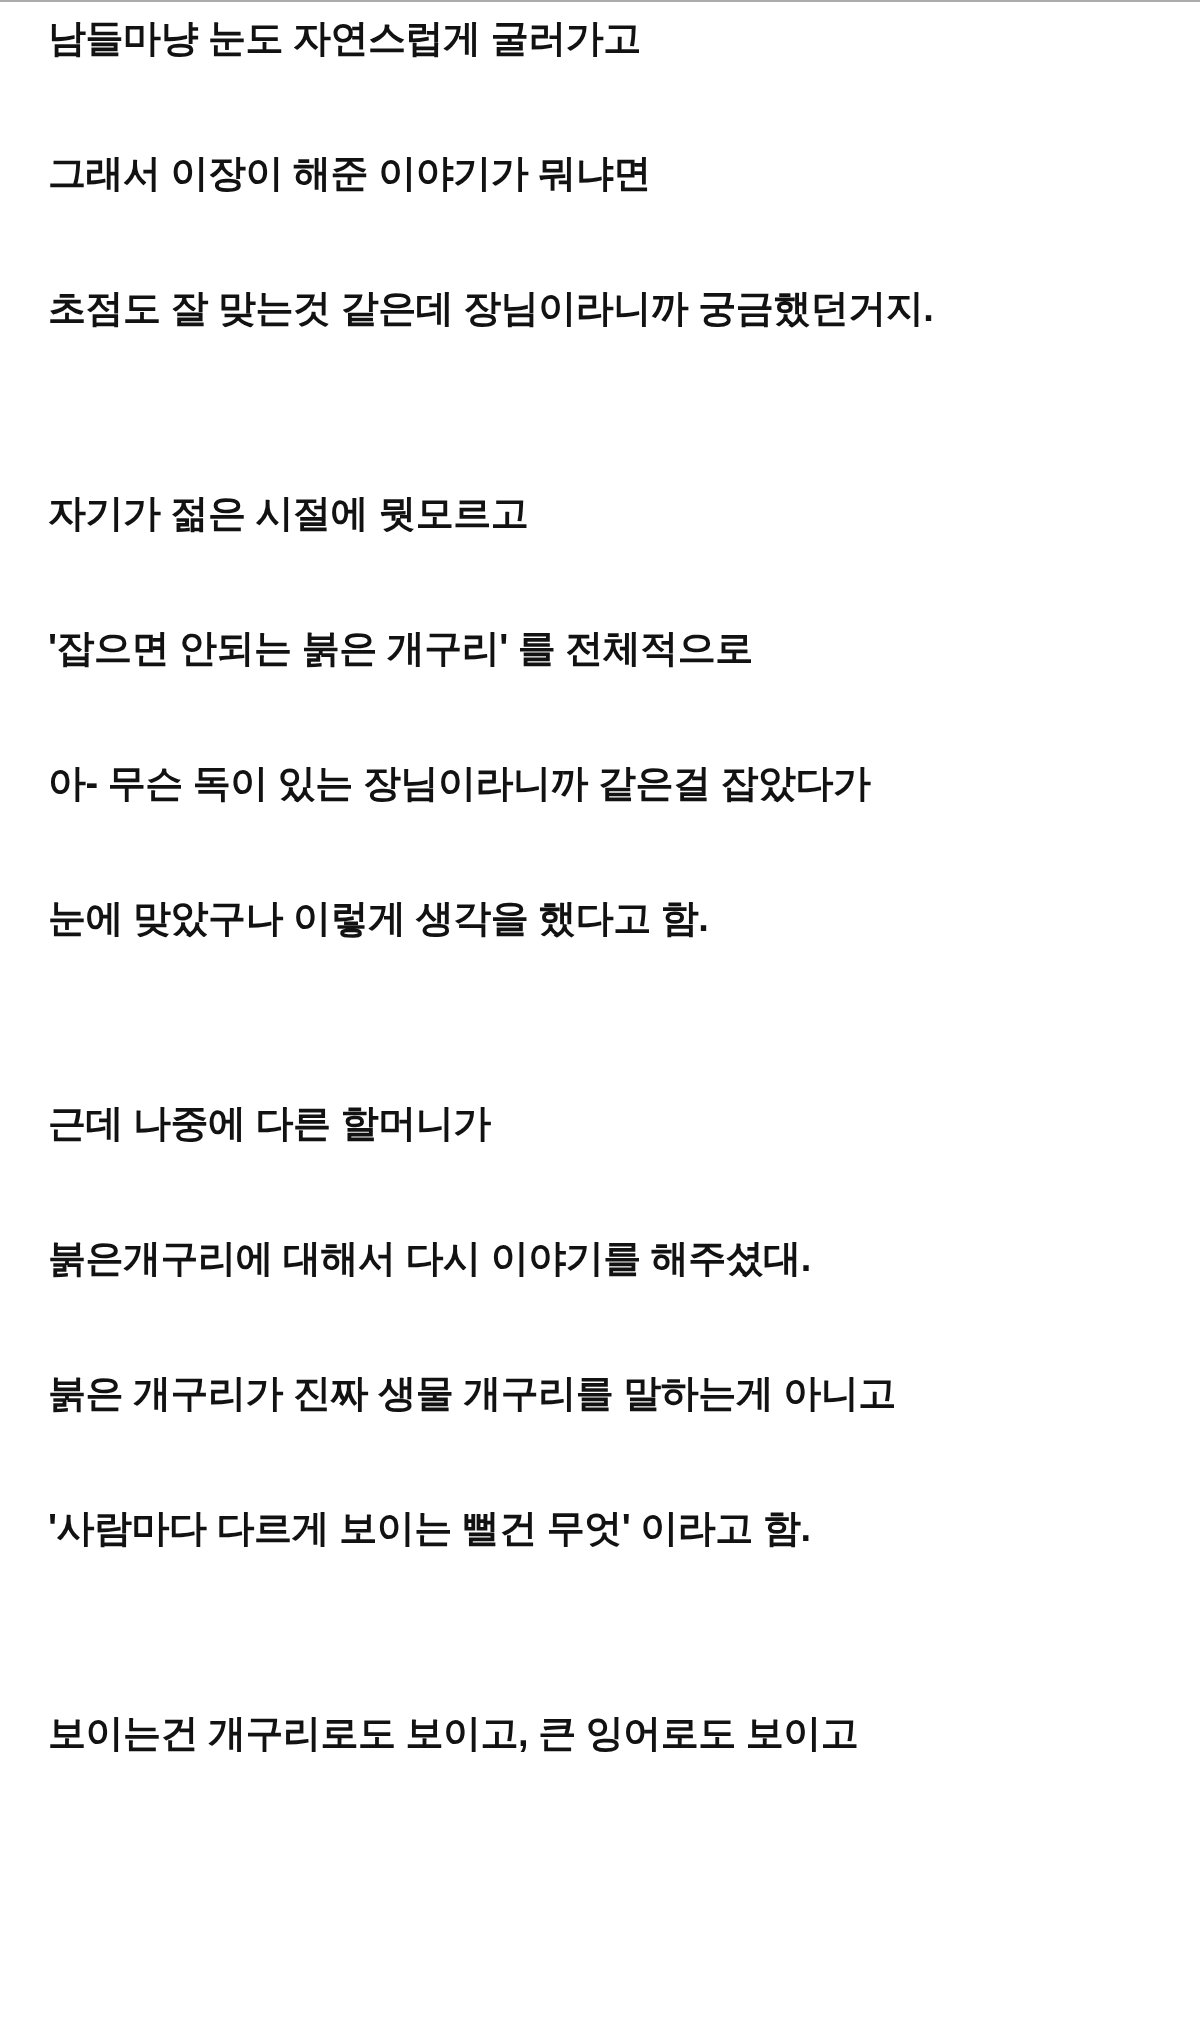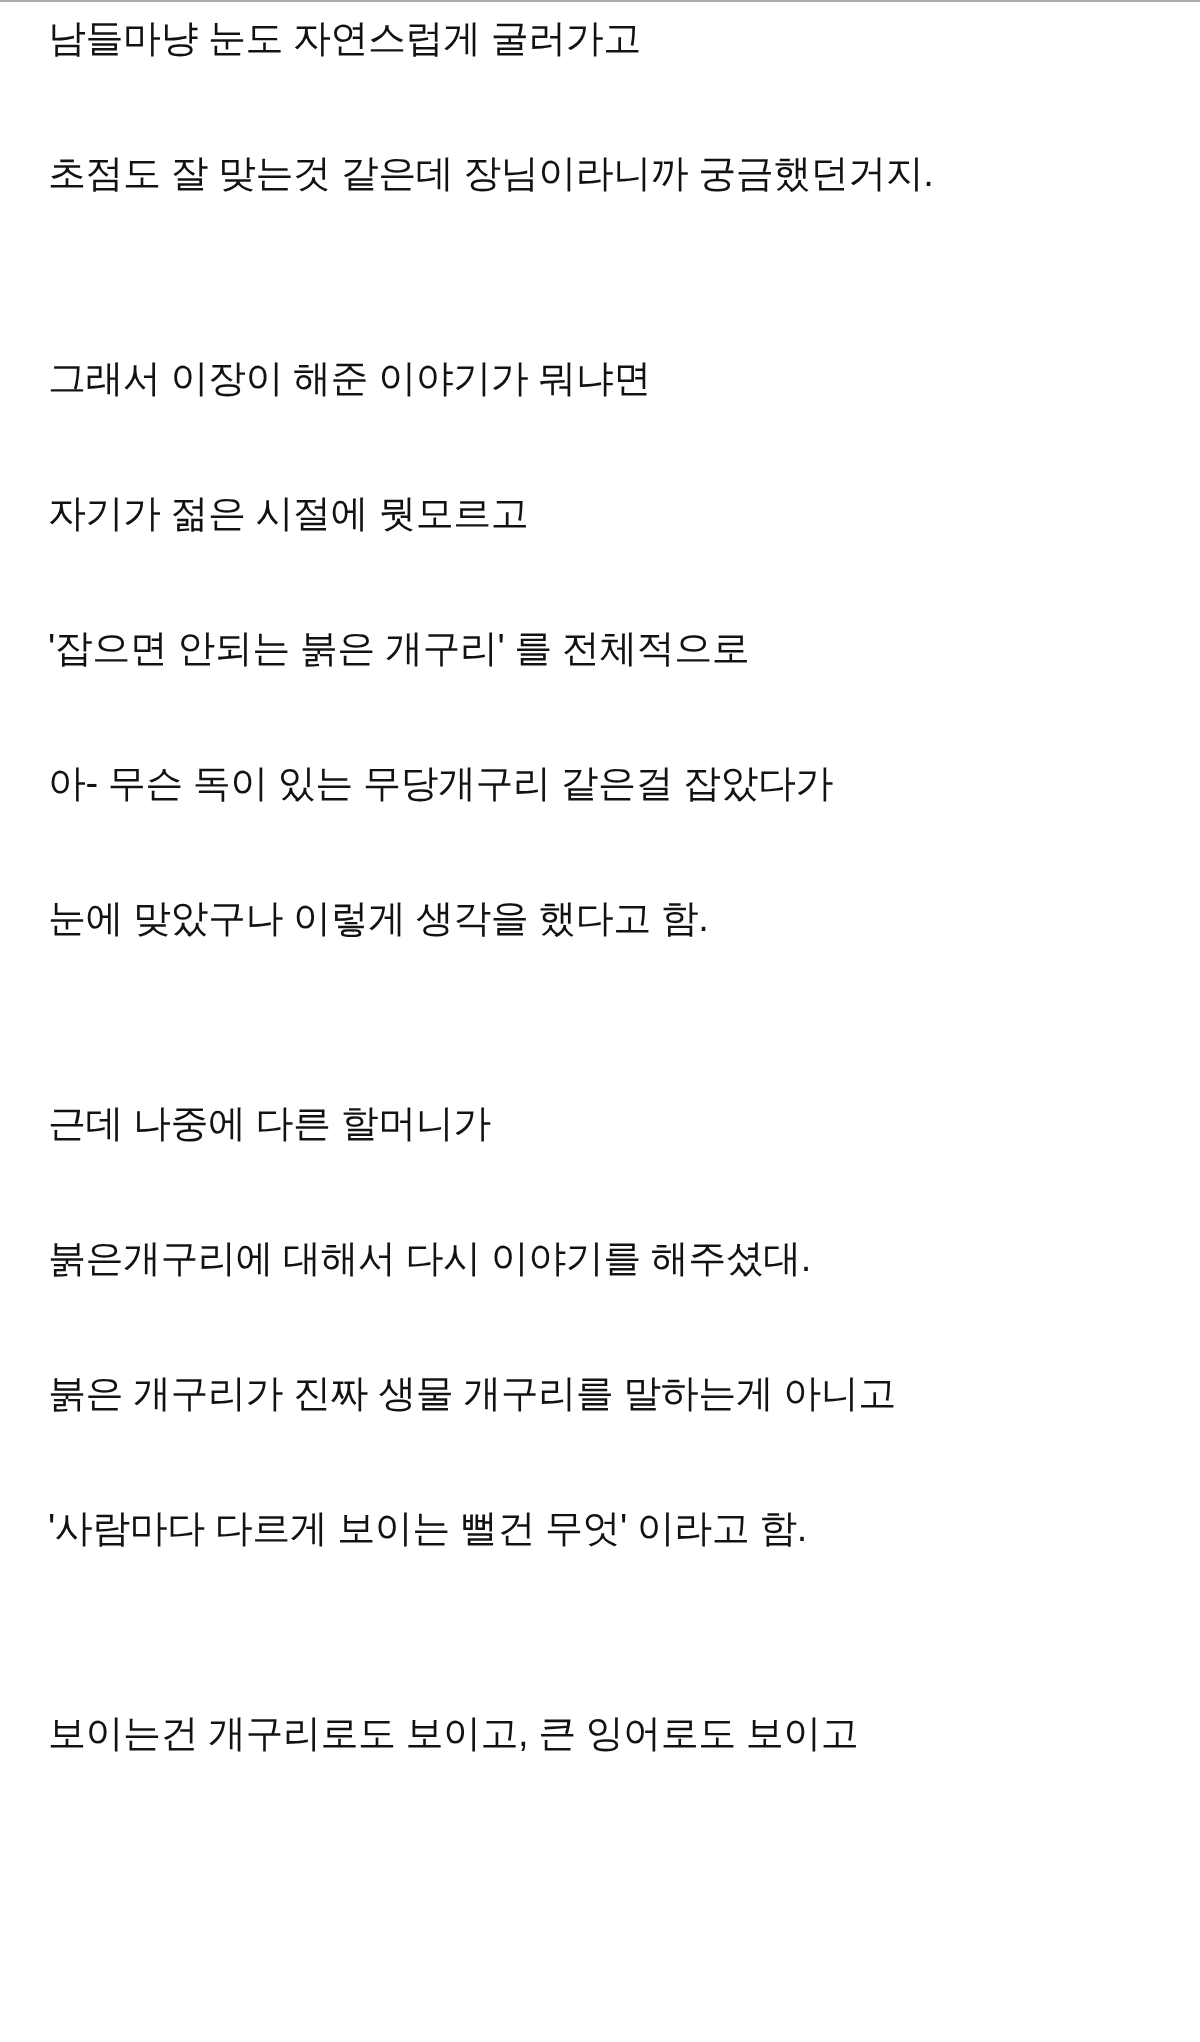--- a/index.html
+++ b/index.html
@@ -29,21 +29,21 @@
   }
   .doc-body {
     position: absolute;
     top: 0;
     left: 0;
     box-sizing: border-box;
     width: 1200px;
     padding: 14px 30px 0 48px;
     color: var(--text-color, #121212);
     font-size: 38px;
-    font-weight: 400;
+    font-weight: 700;
     letter-spacing: -0.5px;
   }
   .line {
     height: 48px;
     line-height: 48px;
     margin-bottom: 87px;
     white-space: nowrap;
   }
   .line.para-last {
     margin-bottom: 157px;
@@ -52,25 +52,25 @@
     margin-bottom: 4px;
   }
 </style>
 </head>
 <body>
 
 <div class="page">
   <div class="top-line"></div>
   <main class="doc-body">
       <div class="line">남들마냥 눈도 자연스럽게 굴러가고</div>
+      <div class="line">그래서 이장이 해준 이야기가 뭐냐면</div>
       <div class="line para-last">초점도 잘 맞는것 같은데 장님이라니까 궁금했던거지.</div>
-      <div class="line">그래서 이장이 해준 이야기가 뭐냐면</div>
       <div class="line">자기가 젊은 시절에 뭣모르고</div>
       <div class="line">'잡으면 안되는 붉은 개구리' 를 전체적으로</div>
-      <div class="line">아- 무슨 독이 있는 무당개구리 같은걸 잡았다가</div>
+      <div class="line">아- 무슨 독이 있는 장님이라니까 같은걸 잡았다가</div>
       <div class="line para-last">눈에 맞았구나 이렇게 생각을 했다고 함.</div>
       <div class="line">근데 나중에 다른 할머니가</div>
       <div class="line">붉은개구리에 대해서 다시 이야기를 해주셨대.</div>
       <div class="line">붉은 개구리가 진짜 생물 개구리를 말하는게 아니고</div>
       <div class="line para-last">'사람마다 다르게 보이는 뻘건 무엇' 이라고 함.</div>
       <div class="line">보이는건 개구리로도 보이고, 큰 잉어로도 보이고</div>
     </main>
 </div>
 
 </body></html>

